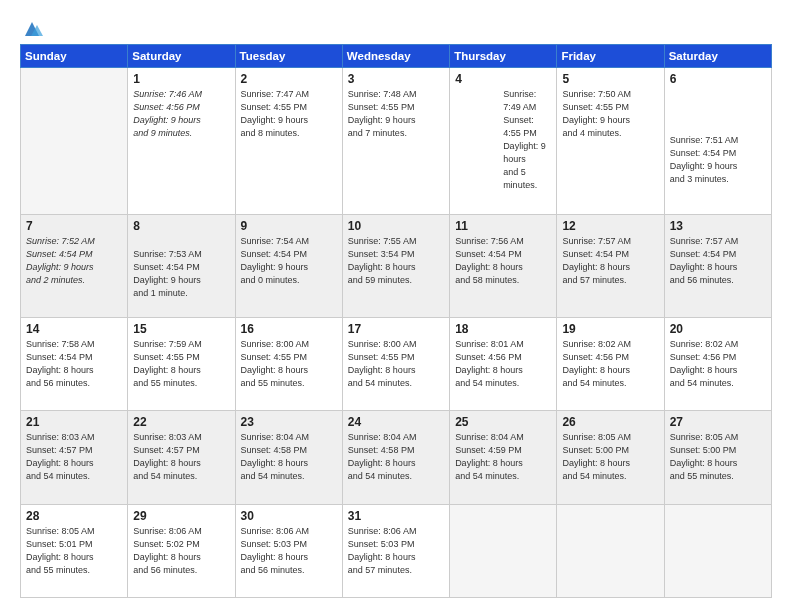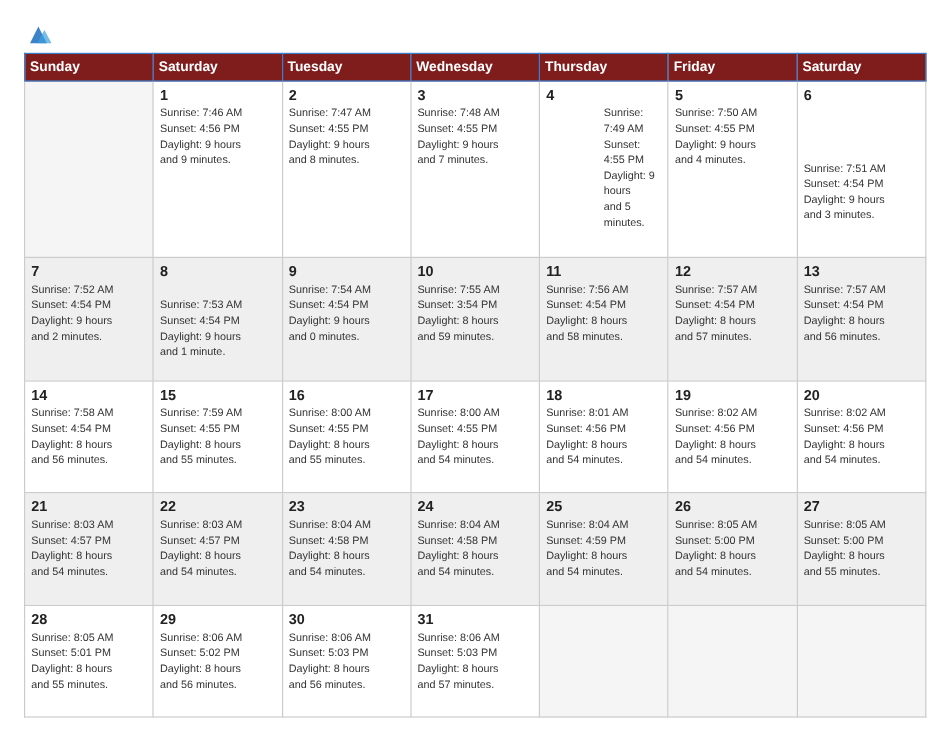--- a/index.html
+++ b/index.html
@@ -42,21 +42,21 @@
       margin-top: 2px;
     }
     .calendar {
       flex: 1;
       border: 1px solid #bbb;
       border-collapse: collapse;
       width: 100%;
       table-layout: fixed;
     }
     .calendar th {
-      background: #7f1d1d;
+      background: #1d4ed8;
       color: #fff;
       font-size: 11.5px;
       font-weight: bold;
       padding: 5px 4px;
       text-align: left;
       border: 1px solid #3a7fcd;
     }
     .calendar td {
       border: 1px solid #ccc;
       vertical-align: top;
@@ -117,21 +117,21 @@
           <th>Thursday</th>
           <th>Friday</th>
           <th>Saturday</th>
         </tr>
     </thead>
     <tbody id="calendar-body">
     <tr>
           <td class="empty"></td>
           <td>
             <div class="day-number">1</div>
-            <div class="day-info" style="white-space: pre-line;">Sunrise: 7:46 AM
+            <div class="day-info" style="white-space: pre-line; font-style: italic;">Sunrise: 7:46 AM
 Sunset: 4:56 PM
 Daylight: 9 hours
 and 9 minutes.</div>
           </td>
           <td>
             <div class="day-number">2</div>
             <div class="day-info" style="white-space: pre-line;">Sunrise: 7:47 AM
 Sunset: 4:55 PM
 Daylight: 9 hours
 and 8 minutes.</div>
@@ -161,21 +161,21 @@
             <div class="day-number">6</div>
             <div class="day-info" style="white-space: pre-line; margin-top: 48px;">Sunrise: 7:51 AM
 Sunset: 4:54 PM
 Daylight: 9 hours
 and 3 minutes.</div>
           </td>
         </tr>
         <tr class="row-shaded">
           <td>
             <div class="day-number">7</div>
-            <div class="day-info" style="white-space: pre-line;">Sunrise: 7:52 AM
+            <div class="day-info" style="white-space: pre-line; font-style: italic;">Sunrise: 7:52 AM
 Sunset: 4:54 PM
 Daylight: 9 hours
 and 2 minutes.</div>
           </td>
           <td>
             <div class="day-number">8</div>
             <div class="day-info" style="white-space: pre-line; margin-top: 15px;">Sunrise: 7:53 AM
 Sunset: 4:54 PM
 Daylight: 9 hours
 and 1 minute.</div>

